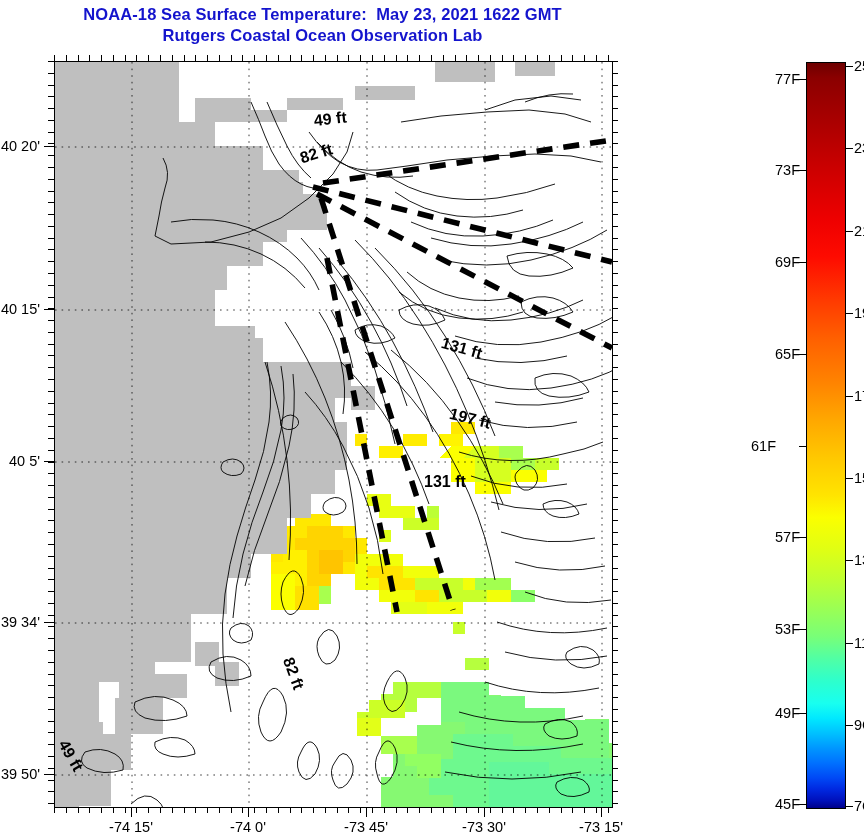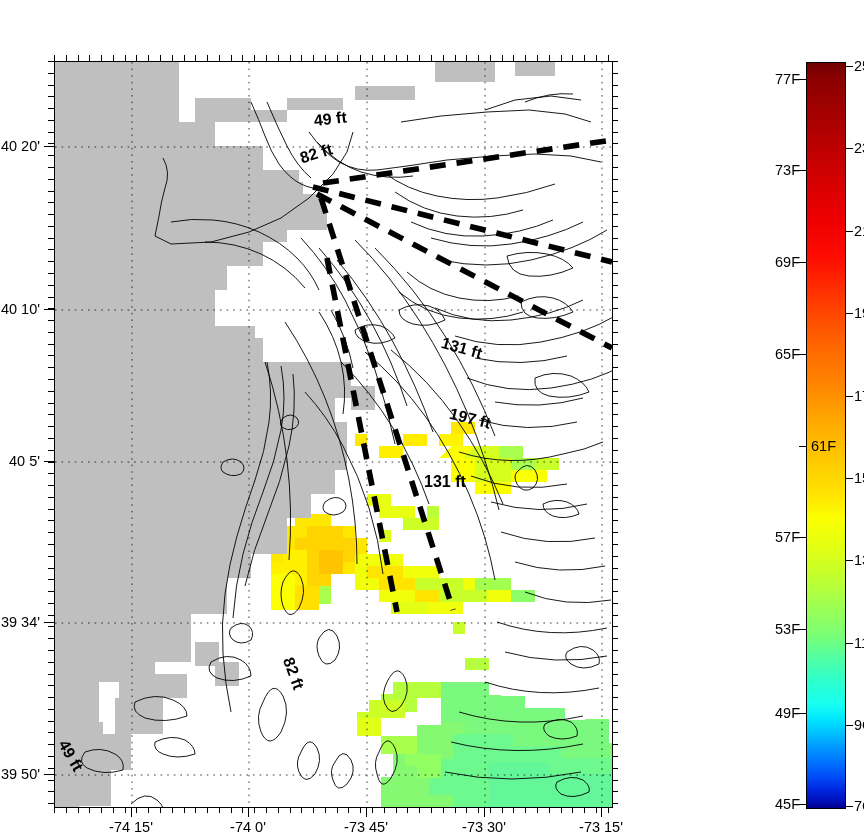--- a/index.html
+++ b/index.html
@@ -45,20 +45,22 @@
   .cb-lab.left{text-align:right;}
 
   
   .depth-lab{position:absolute;font-weight:bold;font-size:16px;color:#000;
              white-space:nowrap;transform-origin:left top;}
 </style>
 </head>
 <body>
 
 <div id="title-block">
+  <div>NOAA-18 Sea Surface Temperature:  May 23, 2021 1622 GMT</div>
+  <div>Rutgers Coastal Ocean Observation Lab</div>
 </div>
 
 <div id="map-frame">
   <div id="map-clip">
   <svg id="map-svg" width="557" height="745" viewBox="0 0 557 745">
 
     <g shape-rendering="crispEdges">
 
       <path d="M362 663 h24 v-18 h24 v-12 h36 v12 h24 v12 h24 v12 h36 v-12 h24 v24 h24 v12 h24 v94 h-240 v-12 h-24 v-24 h-12 v-36 h12 v-24 h24 z" fill="#86f972"></path>
       <path d="M386 620 h48 v14 h36 v12 h40 v12 h44 v86 h-48 v-12 h-24 v-24 h-36 v-24 h-36 v-24 h-24 z" fill="#7bf97e"></path>
@@ -488,21 +490,21 @@
     <div class="axlab axlab-x" style="left: 248px; top: 819px;">-74 0'</div>
     <div class="tk tick-x major" style="left: 366px; top: 807px;"></div>
     <div class="axlab axlab-x" style="left: 366px; top: 819px;">-73 45'</div>
     <div class="tk tick-x major" style="left: 484px; top: 807px;"></div>
     <div class="axlab axlab-x" style="left: 484px; top: 819px;">-73 30'</div>
     <div class="tk tick-x major" style="left: 601px; top: 807px;"></div>
     <div class="axlab axlab-x" style="left: 601px; top: 819px;">-73 15'</div>
     <div class="tk tick-y major" style="top: 146px; left: 44px;"></div>
     <div class="axlab axlab-y" style="top: 146px; left: 0px; width: 40px; text-align: right;">40 20'</div>
     <div class="tk tick-y major" style="top: 309px; left: 44px;"></div>
-    <div class="axlab axlab-y" style="top: 309px; left: 0px; width: 40px; text-align: right;">40 10'</div>
+    <div class="axlab axlab-y" style="top: 309px; left: 0px; width: 40px; text-align: right;">40 15'</div>
     <div class="tk tick-y major" style="top: 461px; left: 44px;"></div>
     <div class="axlab axlab-y" style="top: 461px; left: 0px; width: 40px; text-align: right;">40 5'</div>
     <div class="tk tick-y major" style="top: 622px; left: 44px;"></div>
     <div class="axlab axlab-y" style="top: 622px; left: 0px; width: 40px; text-align: right;">39 34'</div>
     <div class="tk tick-y major" style="top: 774px; left: 44px;"></div>
     <div class="axlab axlab-y" style="top: 774px; left: 0px; width: 40px; text-align: right;">39 50'</div>
   </div>
 
 <div id="cbar-wrap">
   <div id="cbar"></div>
@@ -510,21 +512,21 @@
 <div id="cbar-labels">
     <div class="cb-tick" style="left: 799px; top: 79px;"></div>
     <div class="cb-lab left" style="left: 748px; width: 52px; top: 79px; text-align: right;">77F</div>
     <div class="cb-tick" style="left: 799px; top: 170px;"></div>
     <div class="cb-lab left" style="left: 748px; width: 52px; top: 170px; text-align: right;">73F</div>
     <div class="cb-tick" style="left: 799px; top: 262px;"></div>
     <div class="cb-lab left" style="left: 748px; width: 52px; top: 262px; text-align: right;">69F</div>
     <div class="cb-tick" style="left: 799px; top: 354px;"></div>
     <div class="cb-lab left" style="left: 748px; width: 52px; top: 354px; text-align: right;">65F</div>
     <div class="cb-tick" style="left: 799px; top: 446px;"></div>
-    <div class="cb-lab left" style="left: 784px; width: 52px; top: 446px; ">61F</div>
+    <div class="cb-lab left" style="left: 724px; width: 52px; top: 446px; ">61F</div>
     <div class="cb-tick" style="left: 799px; top: 537px;"></div>
     <div class="cb-lab left" style="left: 748px; width: 52px; top: 537px; text-align: right;">57F</div>
     <div class="cb-tick" style="left: 799px; top: 629px;"></div>
     <div class="cb-lab left" style="left: 748px; width: 52px; top: 629px; text-align: right;">53F</div>
     <div class="cb-tick" style="left: 799px; top: 713px;"></div>
     <div class="cb-lab left" style="left: 748px; width: 52px; top: 713px; text-align: right;">49F</div>
     <div class="cb-tick" style="left: 799px; top: 804px;"></div>
     <div class="cb-lab left" style="left: 748px; width: 52px; top: 804px; text-align: right;">45F</div>
     <div class="cb-tick" style="left: 846px; top: 66px;"></div>
     <div class="cb-lab" style="left: 854px; top: 66px;">25C</div>

